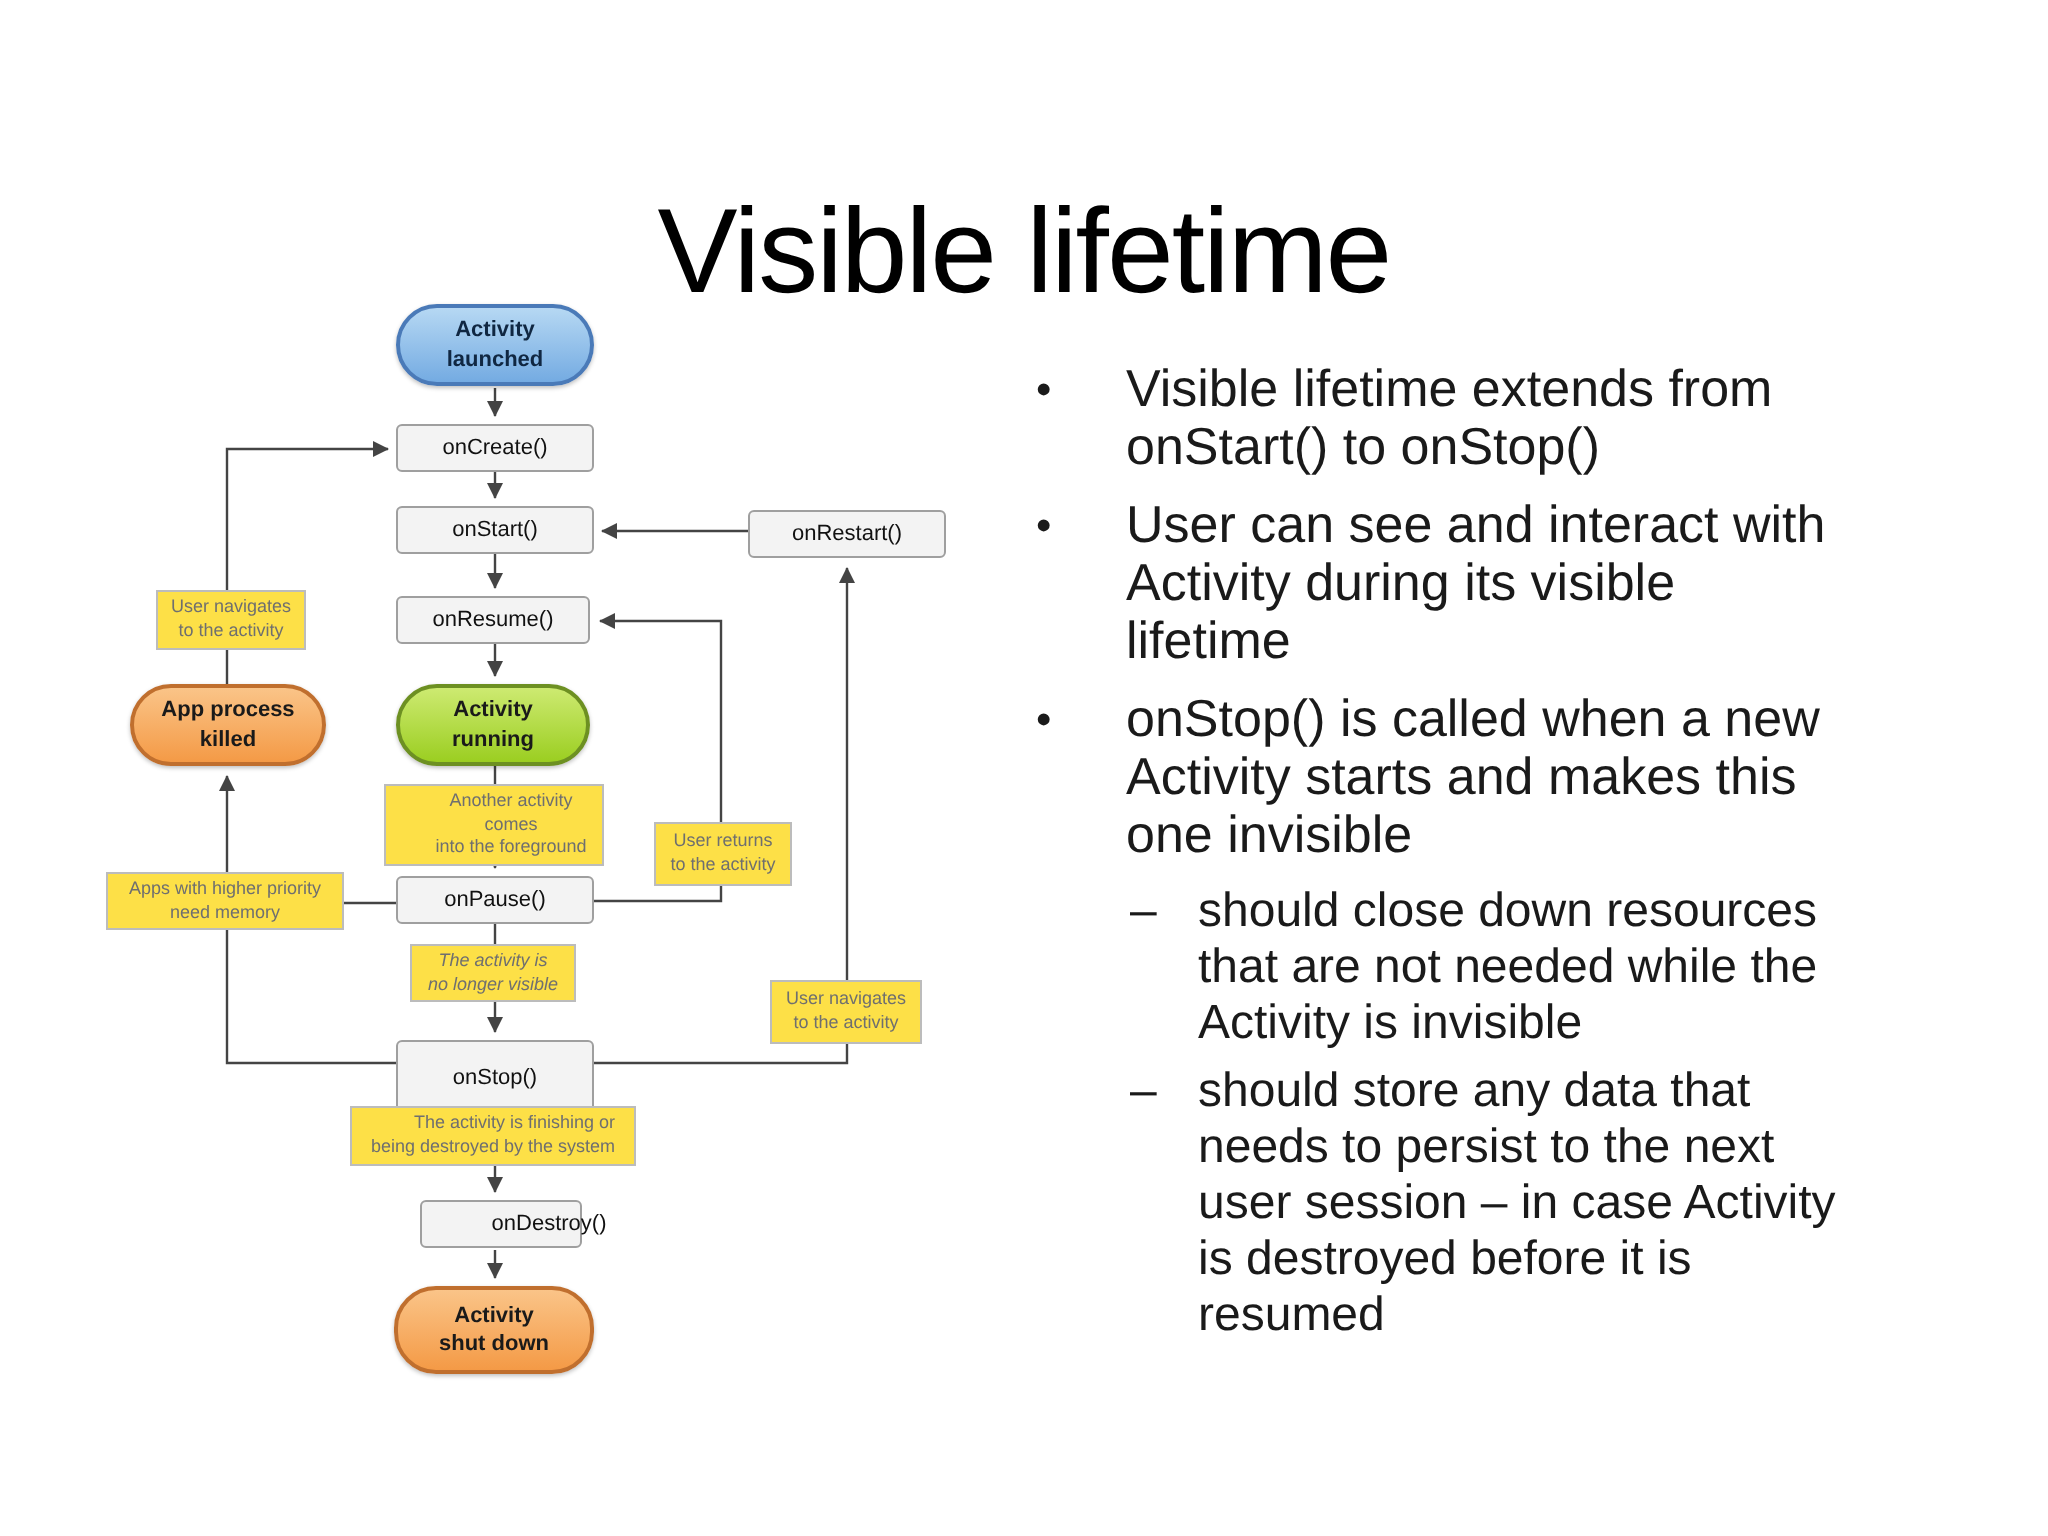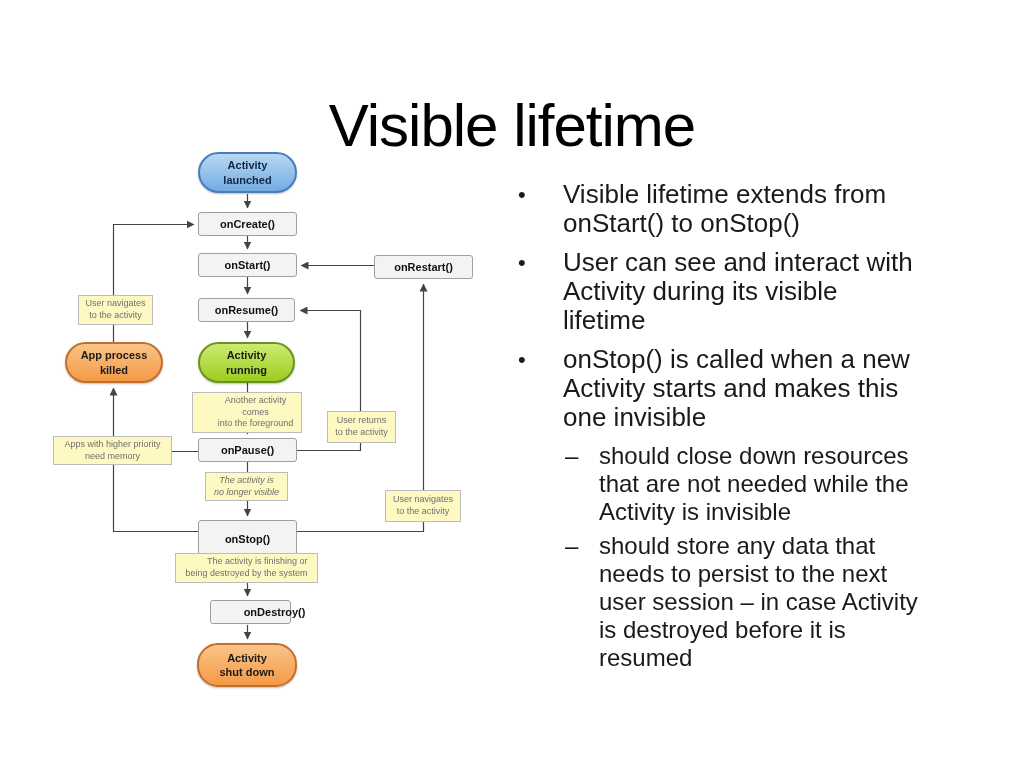--- a/index.html
+++ b/index.html
@@ -9,36 +9,36 @@
   }
   .title{
     position:absolute;left:0;top:50px;width:1024px;text-align:center;
     font-size:60px;line-height:72px;font-weight:400;color:#000;letter-spacing:-1px;
   }
   
   .diagram{position:absolute;left:0;top:0;width:1024px;height:768px;}
   .diagram svg{position:absolute;left:0;top:0;}
   .node{
     position:absolute;box-sizing:border-box;display:flex;align-items:center;justify-content:center;
-    text-align:center;white-space:pre-line;font-weight:bold;
+    text-align:center;white-space:pre-line;
   }
   .pill{
     border-radius:21px;font-weight:bold;font-size:11px;line-height:1.3;color:#1a1a1a;
     box-shadow:0 1px 2px rgba(0,0,0,.25);
   }
   .pill-blue{background:linear-gradient(to bottom,#b6d8f3,#74abe2);border:2px solid #4a7ab8;color:#102742;}
   .pill-green{background:linear-gradient(to bottom,#cdea71,#9bce21);border:2px solid #6d9022;}
   .pill-orange{background:linear-gradient(to bottom,#fac488,#f49a46);border:2px solid #c06f2e;}
   .gbox{
     background:#f3f3f3;border:1px solid #9f9f9f;border-radius:3px;
     font-size:11px;color:#111;
   }
   .note{
     position:absolute;box-sizing:border-box;display:flex;align-items:center;justify-content:center;
-    background:#fef9c3;border:1px solid #bcbcbc;text-align:center;white-space:pre-line;
+    background:#fde047;border:1px solid #bcbcbc;text-align:center;white-space:pre-line;
     font-size:9px;line-height:1.3;color:#6f6f6f;padding:2px 3px;
   }
   
   .bullets{position:absolute;left:510px;top:180px;width:480px;color:#1a1a1a;}
   .bullet{display:flex;}
   .bullet .marker{flex:none;box-sizing:border-box;padding-left:8px;}
   .bullet .btext{white-space:pre-line;}
   .l1{margin-bottom:10px;}
   .l1 .marker{width:53px;font-size:22px;line-height:29px;}
   .l1 .btext{font-size:26px;line-height:29px;}

